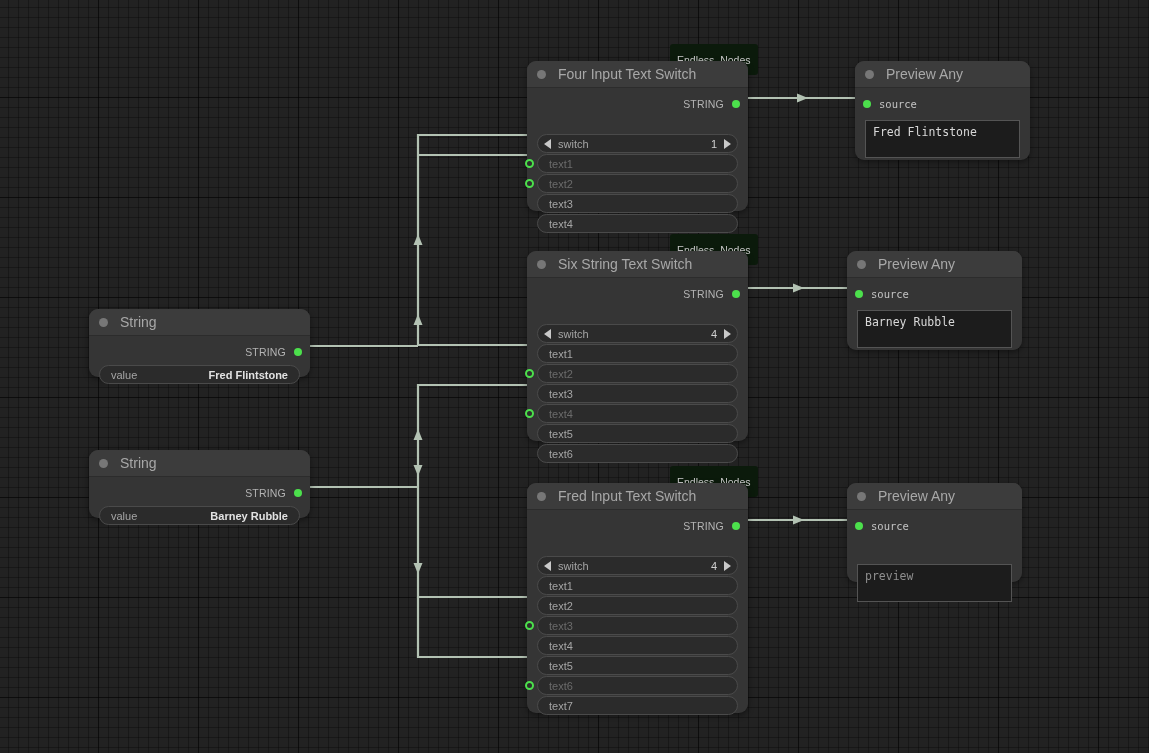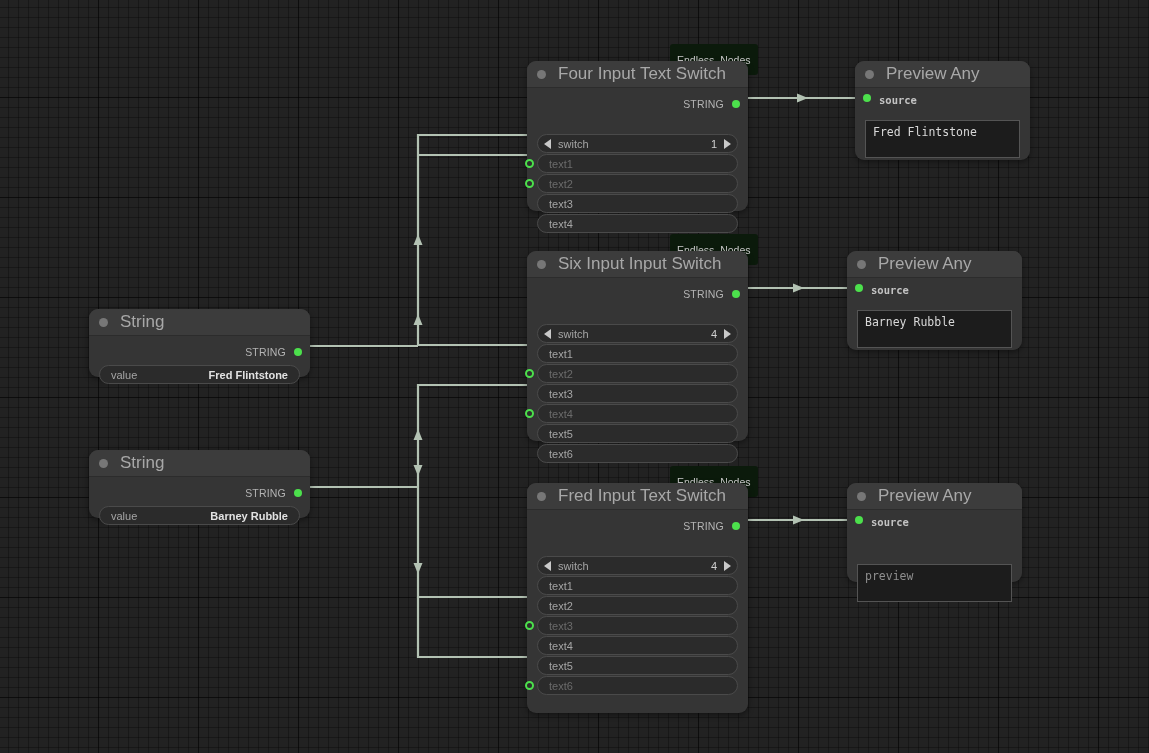--- a/index.html
+++ b/index.html
@@ -52,21 +52,21 @@
     border-bottom: 1px solid #2c2c2c;
   }
   .node-dot {
     width: 9px; height: 9px;
     border-radius: 50%;
     background: #777777;
     flex: 0 0 auto;
   }
   .node-title-text {
     margin-left: 12px;
-    font-size: 17px;
+    font-size: 14px;
     color: #a8a8a8;
     white-space: nowrap;
   }
   .node-body {
     padding: 6px 10px 9px 10px;
   }
 
   
   .slot-out {
     height: 20px;
@@ -87,25 +87,24 @@
     right: -2px;
     width: 8px; height: 8px;
     border-radius: 50%;
     background: #4ce04c;
   }
 
   
   .slot-in {
     height: 20px;
     display: flex;
-    align-items: flex-start;
+    align-items: center;
     position: relative;
     padding-left: 14px;
     margin-bottom: 6px;
-    font-weight: bold;
   }
   .slot-in .slot-label {
     font-size: 10.5px;
     color: #c3c3c3;
     font-family: "DejaVu Sans Mono", monospace;
   }
   .dot-in {
     position: absolute;
     left: -2px;
     width: 8px; height: 8px;
@@ -277,21 +276,21 @@
       </div>
       <div class="widget">
         <span class="widget-label">text4</span>
       </div>
     </div>
   </div>
 
   <div class="node" style="left:527px; top:251px; width:221px; height:190px;">
     <div class="node-title">
       <span class="node-dot"></span>
-      <span class="node-title-text">Six Input Input Switch</span>
+      <span class="node-title-text">Six String Text Switch</span>
     </div>
     <div class="node-body">
       <div class="slot-out">
         <span class="slot-label">STRING</span>
         <span class="dot-out"></span>
       </div>
 
       <div class="widget widget-combo">
         <span class="arrow arrow-l"></span>
         <span class="widget-label">switch</span>
@@ -353,20 +352,23 @@
       <div class="widget">
         <span class="widget-label">text4</span>
       </div>
       <div class="widget">
         <span class="widget-label">text5</span>
       </div>
       <div class="widget">
         <span class="widget-slot-dot"></span>
         <span class="widget-label dim">text6</span>
       </div>
+      <div class="widget">
+        <span class="widget-label">text7</span>
+      </div>
     </div>
   </div>
 
   <div class="node" style="left:89px; top:309px; width:221px; height:68px;">
     <div class="node-title">
       <span class="node-dot"></span>
       <span class="node-title-text">String</span>
     </div>
     <div class="node-body">
       <div class="slot-out">

